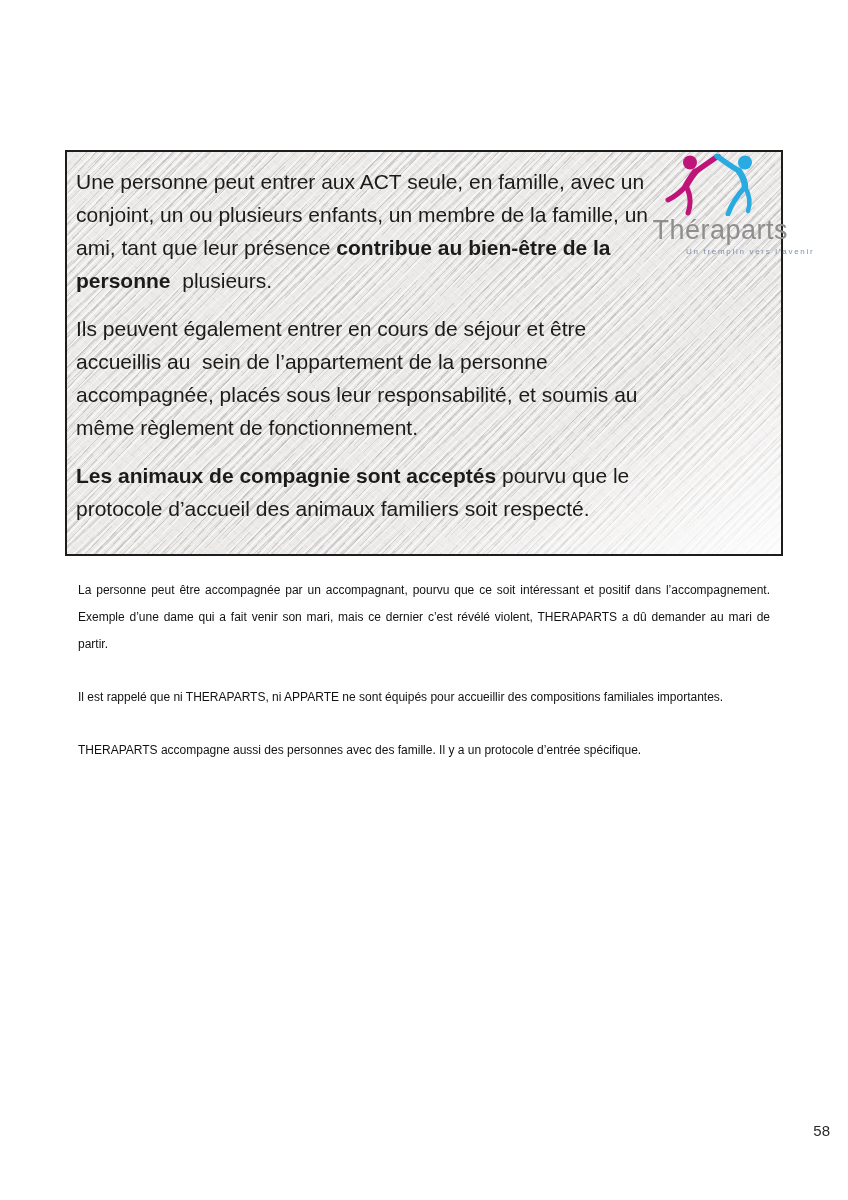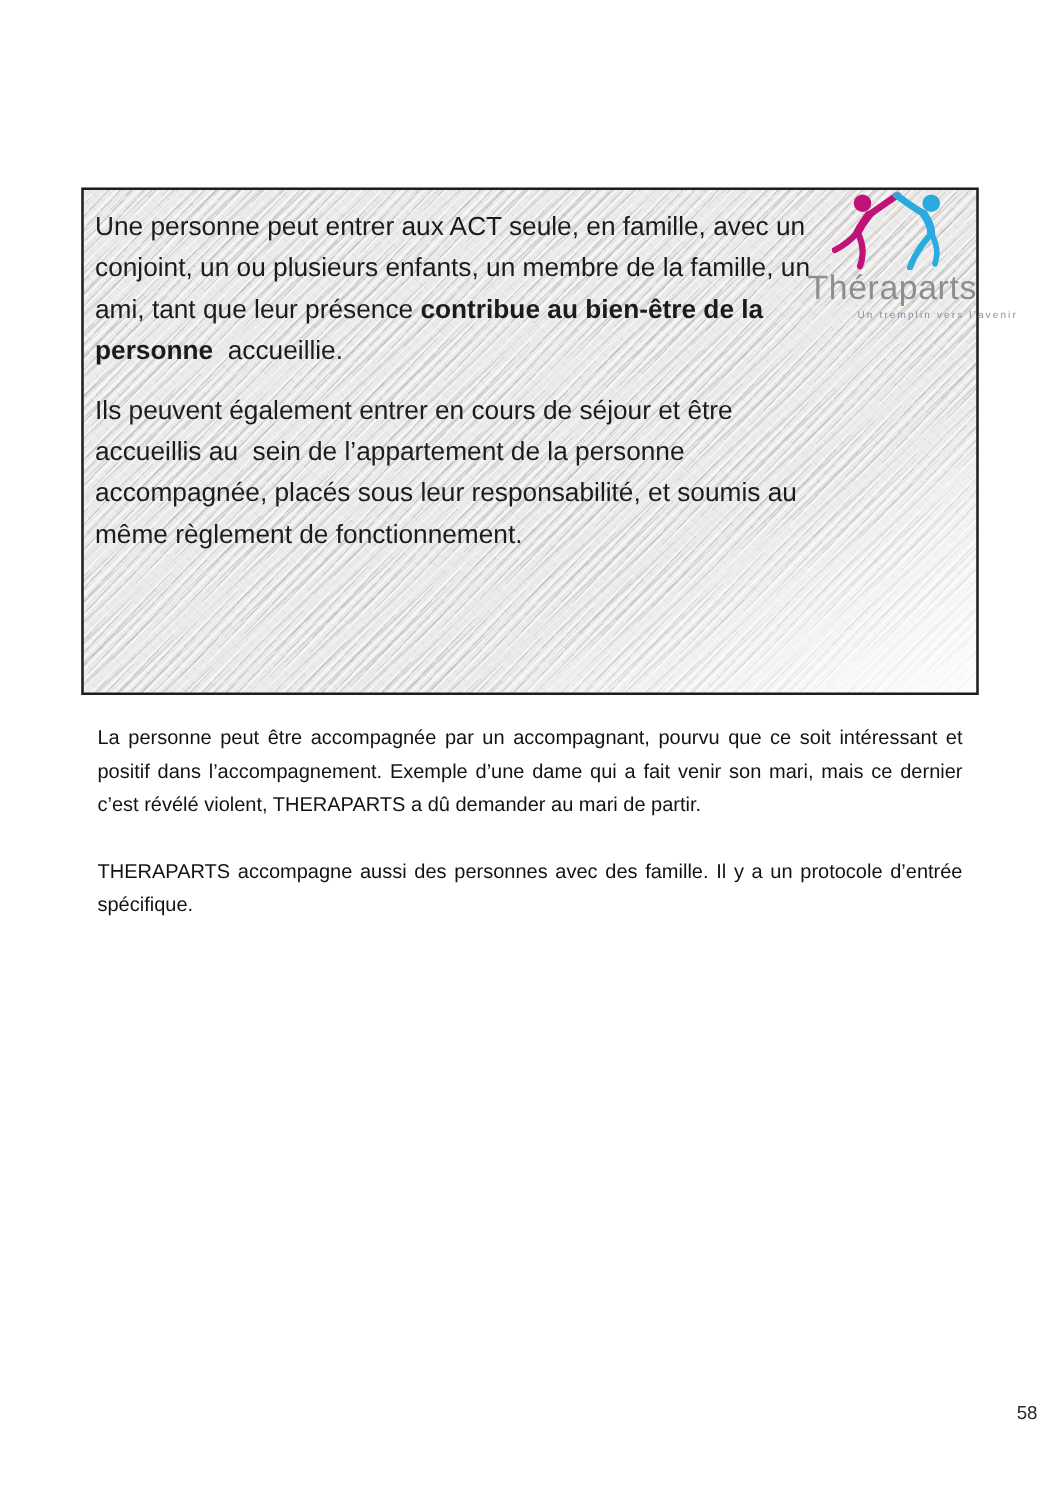--- a/index.html
+++ b/index.html
@@ -36,21 +36,21 @@
     color:#1b1b1b;
   }
   .box-par{margin:0 0 15px 0;white-space:pre-wrap;}
   .box-par b{font-weight:bold;}
 
   
   .logo{
     position:absolute;
     right:-7px;top:0px;
     width:142px;
-    text-align:left;
+    text-align:right;
     line-height:1;
   }
   .logo svg{display:block;margin:2px auto 0 auto;}
   .dancer-left{stroke:var(--c-left);fill:none;stroke-linecap:round;}
   .dancer-left-head{fill:var(--c-left);}
   .dancer-right{stroke:var(--c-right);fill:none;stroke-linecap:round;}
   .dancer-right-head{fill:var(--c-right);}
   .brand{
     font-size:27px;
     font-weight:300;
@@ -65,21 +65,21 @@
     margin-top:4px;
     white-space:nowrap;
     margin-left:40px;
   }
 
   
   .body-text{
     position:absolute;
     left:78px;top:577px;
     width:692px;
-    font-size:16px;
+    font-size:12px;
     line-height:27px;
     color:#121212;
     text-align:justify;
   }
   .body-par{margin:0 0 26px 0;}
 
   
   .page-number{
     position:absolute;
     right:18px;top:1122px;
@@ -88,22 +88,23 @@
   }
 </style>
 </head>
 <body>
 
 <div class="page" style="--c-left: #bf1379; --c-right: #29abe2;">
 
   <div class="textbox">
 
     <div class="box-text">
-        <p class="box-par"><span>Une personne peut entrer aux ACT seule, en famille, avec un  conjoint, un ou plusieurs enfants, un membre de la famille, un ami, tant que leur présence </span><b>contribue au bien-être de la personne</b><span>  accueillie.</span></p>
+        <p class="box-par"><span>Une personne peut entrer aux ACT seule, en famille, avec un  conjoint, un ou plusieurs enfants, un membre de la famille, un ami, tant que leur présence </span><b>contribue au bien-être de la personne</b><span>  plusieurs.</span></p>
         <p class="box-par"><span>Ils peuvent également entrer en cours de séjour et être accueillis au  sein de l’appartement de la personne accompagnée, placés sous leur responsabilité, et soumis au même règlement de fonctionnement.</span></p>
+        <p class="box-par"><b>Les animaux de compagnie sont acceptés</b><span> pourvu que le protocole d’accueil des animaux familiers soit respecté.</span></p>
       </div>
 
     <div class="logo">
       <svg width="104" height="62" viewBox="0 0 104 62" aria-hidden="true">
 
         <circle class="dancer-left-head" cx="25" cy="8.5" r="7"></circle>
         <path class="dancer-left" d="M53,2 Q40,11 30,18" stroke-width="5.5"></path>
         <path class="dancer-left" d="M30,18 Q24,26 21,32" stroke-width="6.5"></path>
         <path class="dancer-left" d="M21,32 Q13,41 3,46" stroke-width="5"></path>
         <path class="dancer-left" d="M21,32 Q28,45 23,59" stroke-width="5"></path>
@@ -115,18 +116,19 @@
         <path class="dancer-right" d="M80,33 Q87,45 83,57" stroke-width="4.5"></path>
       </svg>
       <div class="brand">Théraparts</div>
       <div class="tagline">Un tremplin vers l’avenir</div>
     </div>
 
   </div>
 
   <div class="body-text">
       <p class="body-par">La personne peut être accompagnée par un accompagnant, pourvu que ce soit intéressant et positif dans l’accompagnement. Exemple d’une dame qui a fait venir son mari, mais ce dernier c’est révélé violent, THERAPARTS a dû demander au mari de partir.</p>
+      <p class="body-par">Il est rappelé que ni THERAPARTS, ni APPARTE ne sont équipés pour accueillir des compositions familiales importantes.</p>
       <p class="body-par">THERAPARTS accompagne aussi des personnes avec des famille. Il y a un protocole d’entrée spécifique.</p>
     </div>
 
   <div class="page-number">58</div>
 
 </div>
 
 </body></html>

